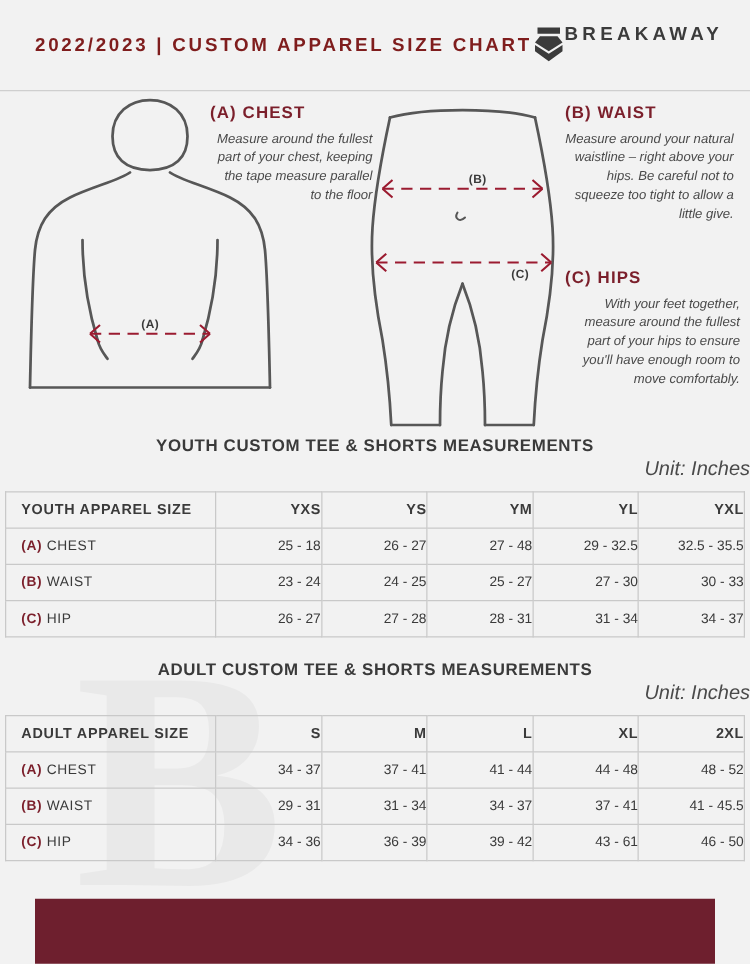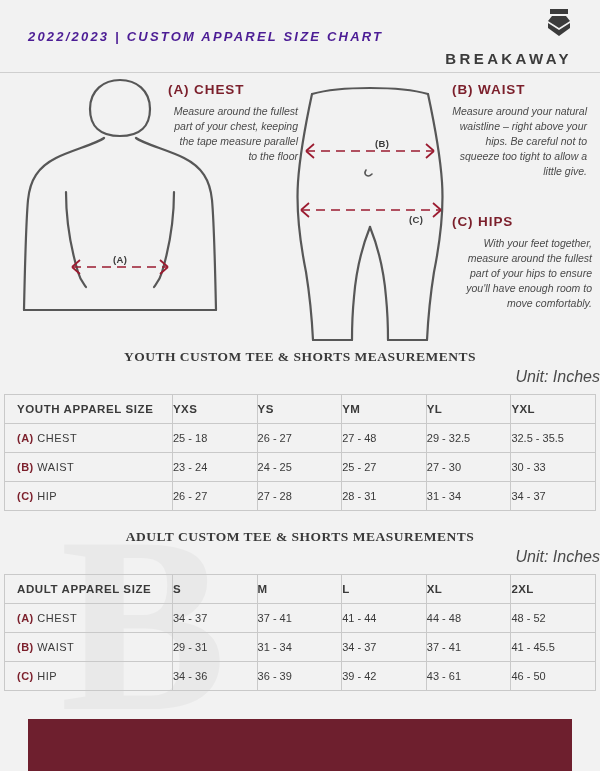--- a/index.html
+++ b/index.html
@@ -32,32 +32,29 @@
   .header {
     position: relative;
     height: 72px;
     padding: 0 28px;
     display: flex;
     align-items: center;
     justify-content: space-between;
     z-index: 2;
   }
   .header-title {
-    font-size: 13px;
+    font-size: 15px;
     font-weight: bold;
     letter-spacing: 2.2px;
-    color: #4c1d95;
+    color: #7f1d1d;
     white-space: nowrap;
-    font-style: italic;
   }
   .brand {
     display: flex;
-    align-items: flex-end;
-    gap: 10px;
-    flex-direction: column;
+    align-items: flex-start;
   }
   .brand-mark {
     width: 26px; height: 34px;
     position: relative;
   }
   .brand-name {
     font-size: 15px;
     font-weight: bold;
     letter-spacing: 3.4px;
     color: #3b3b3b;
@@ -108,41 +105,40 @@
   #mk-c { left: 409px; top: 142px; }
   
   .tbl-section { position: relative; z-index: 2; margin-top: 2px; }
   .tbl-title {
     text-align: center;
     font-size: 13.5px;
     font-weight: bold;
     letter-spacing: 0.5px;
     color: #3a3a3a;
     margin-bottom: 3px;
-    font-family: Liberation Serif, serif;
   }
   .tbl-unit {
     text-align: right;
     font-size: 16px;
     font-style: italic;
     color: #4a4a4a;
     margin-bottom: 8px;
   }
   table {
     width: 592px;
     margin: 0 auto;
     border-collapse: collapse;
     table-layout: fixed;
   }
   th, td {
     border: 1px solid #c9c9c9;
     height: 29px;
     font-size: 11px;
     color: #3a3a3a;
-    text-align: left;
+    text-align: right;
   }
   th.rowhead, td.rowhead {
     text-align: left;
     padding-left: 12px;
     width: 168px;
   }
   th {
     font-weight: bold;
     font-size: 11.5px;
     letter-spacing: 0.4px;

